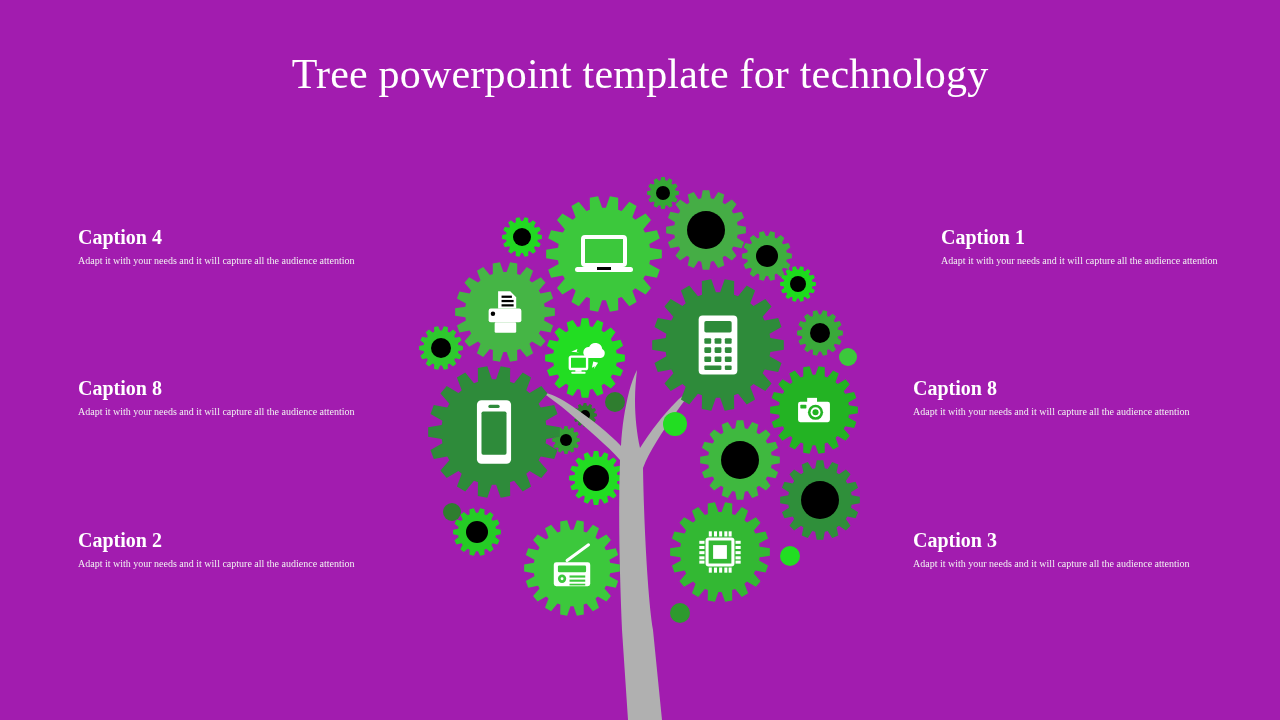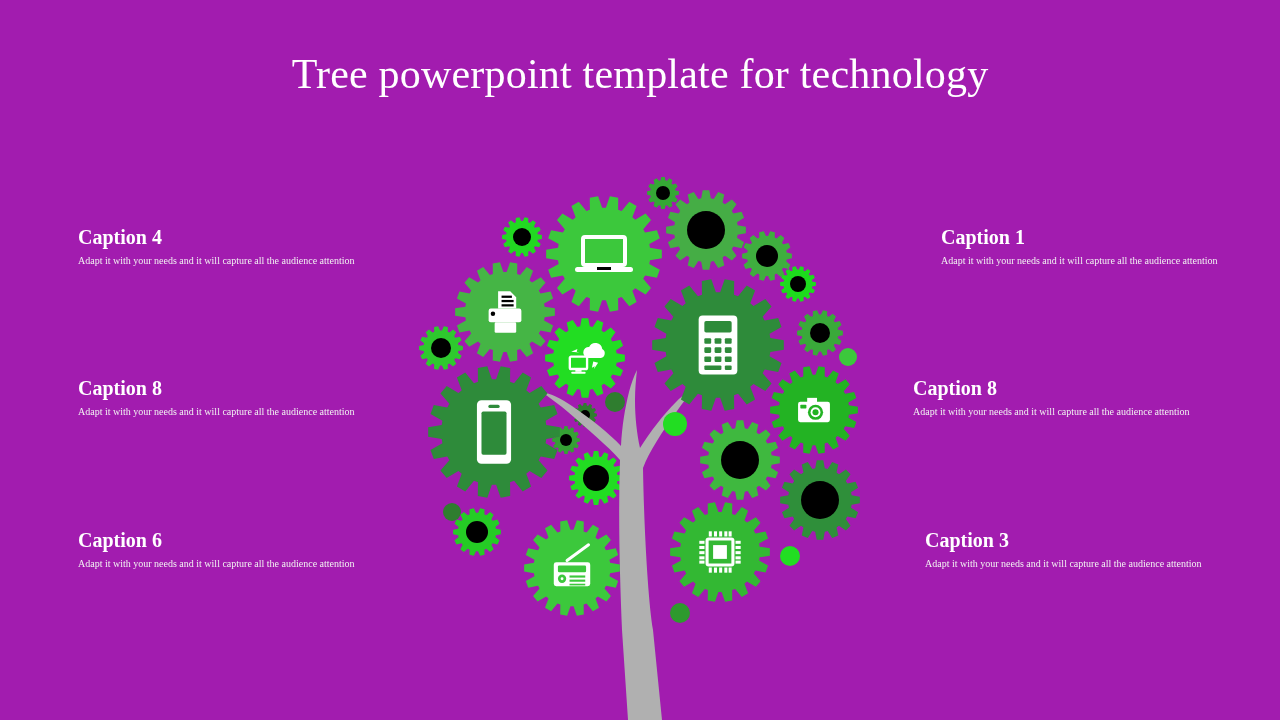--- a/index.html
+++ b/index.html
@@ -74,33 +74,33 @@
 
   <div class="caption-block caption-left" style="top:226px;">
     <div class="caption-title">Caption 4</div>
     <div class="caption-body">Adapt it with your needs and it will capture all the audience attention</div>
   </div>
   <div class="caption-block caption-left" style="top:377px;">
     <div class="caption-title">Caption 8</div>
     <div class="caption-body">Adapt it with your needs and it will capture all the audience attention</div>
   </div>
   <div class="caption-block caption-left" style="top:529px;">
-    <div class="caption-title">Caption 6</div>
+    <div class="caption-title">Caption 2</div>
     <div class="caption-body">Adapt it with your needs and it will capture all the audience attention</div>
   </div>
 
   <div class="caption-block caption-right" style="top:226px;margin-left:28px;">
     <div class="caption-title">Caption 1</div>
     <div class="caption-body">Adapt it with your needs and it will capture all the audience attention</div>
   </div>
   <div class="caption-block caption-right" style="top:377px;">
     <div class="caption-title">Caption 8</div>
     <div class="caption-body">Adapt it with your needs and it will capture all the audience attention</div>
   </div>
-  <div class="caption-block caption-right" style="top:529px;margin-left:12px;">
+  <div class="caption-block caption-right" style="top:529px;">
     <div class="caption-title">Caption 3</div>
     <div class="caption-body">Adapt it with your needs and it will capture all the audience attention</div>
   </div>
 
   <svg id="tree-graphic" viewBox="0 0 490 560">
     <defs>
 
       <g id="icon-laptop-icon">
         <rect x="-21" y="-17" width="42" height="28" rx="2" fill="none" stroke="#fff" stroke-width="4"></rect>
         <rect x="-29" y="13" width="58" height="5" rx="2.5" fill="#fff"></rect>

